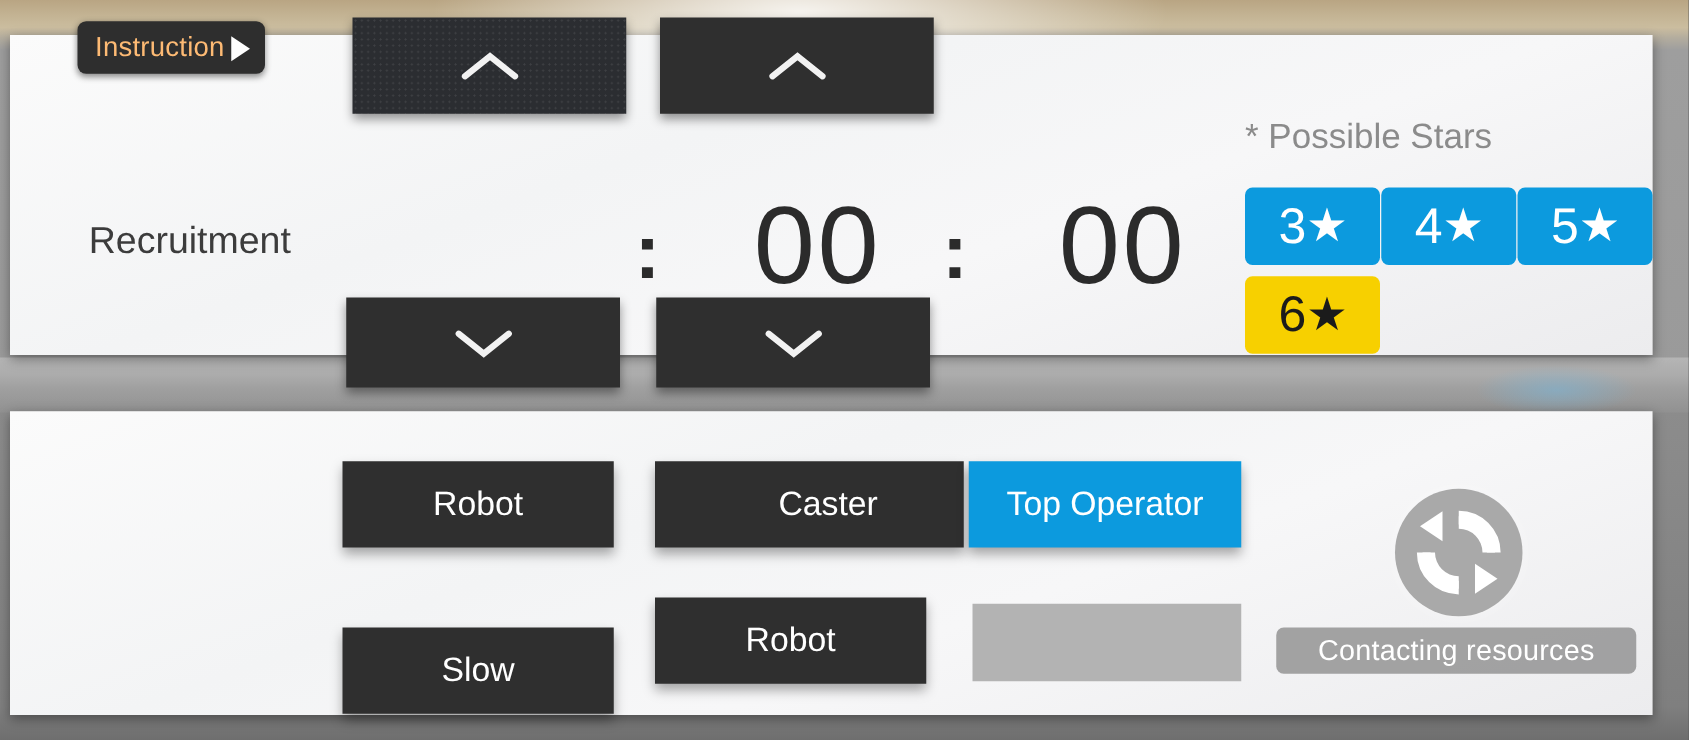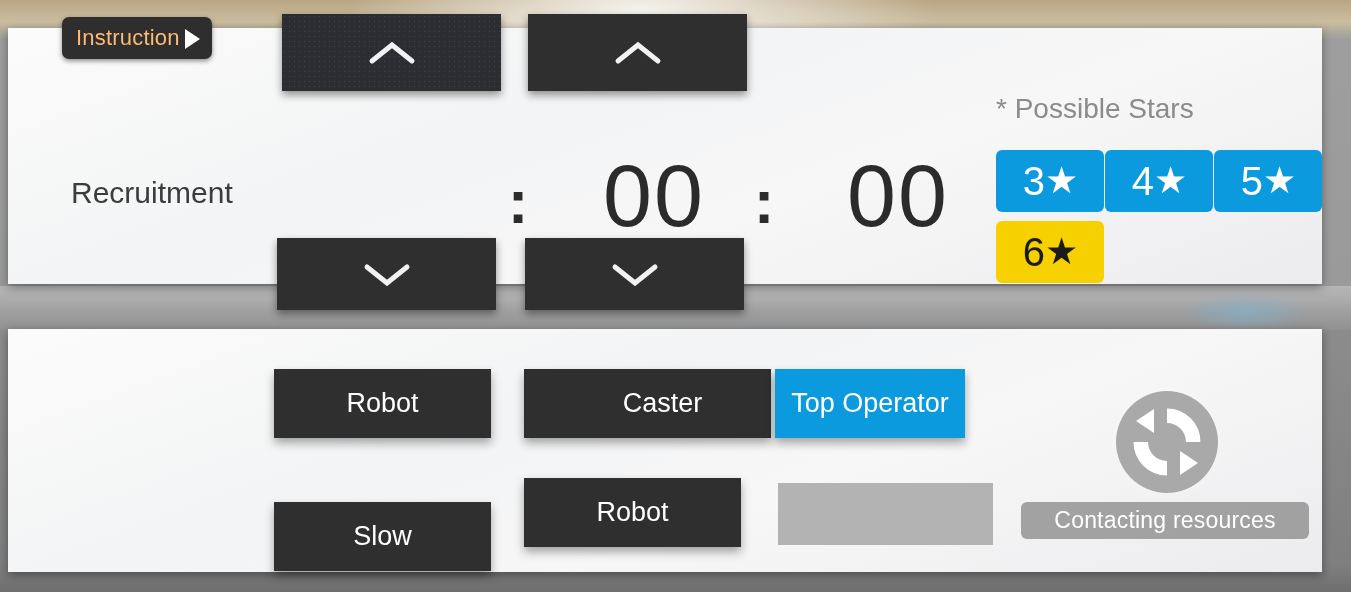--- a/index.html
+++ b/index.html
@@ -204,21 +204,21 @@
     justify-content: center;
     font-size: 27px;
     box-shadow: 0 5px 9px rgba(0,0,0,0.34);
     z-index: 6;
   }
   .tag-btn.selected { background: #0c9ade; }
   .tag-btn.empty { background: #b3b3b3; box-shadow: none; }
 
   #tag-guard   { left: 274px; top: 369px; }
   #tag-caster  { left: 524px; top: 369px; padding-left: 30px; }
-  #tag-top-op  { left: 775px; top: 369px; width: 190px; }
+  #tag-top-op  { left: 775px; top: 369px; width: 218px; }
   #tag-slow    { left: 274px; top: 478px; margin-top: 24px; }
   #tag-robot   { left: 524px; top: 478px; }
   #tag-empty   { left: 778px; top: 483px; width: 215px; height: 62px; }
 
   
   #refresh-badge {
     position: absolute;
     left: 1116px;
     top: 391px;
     width: 102px;

